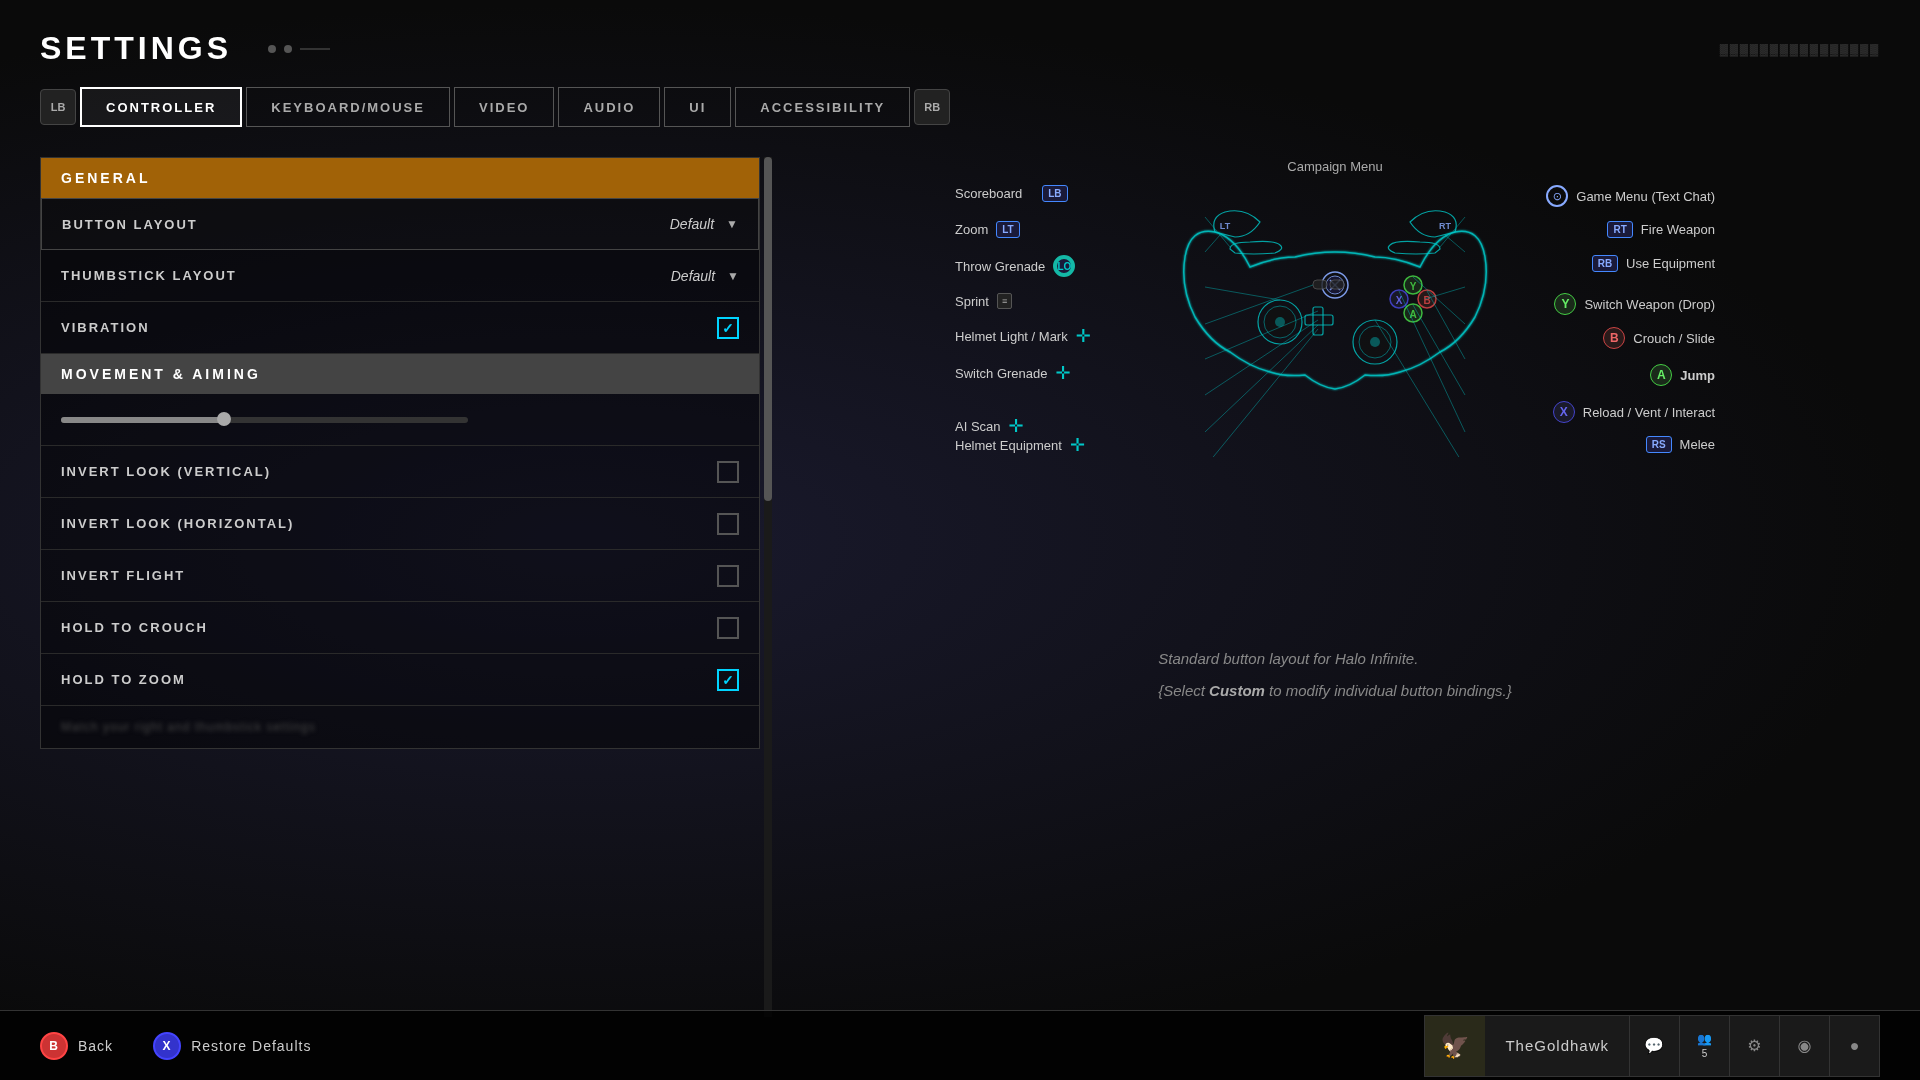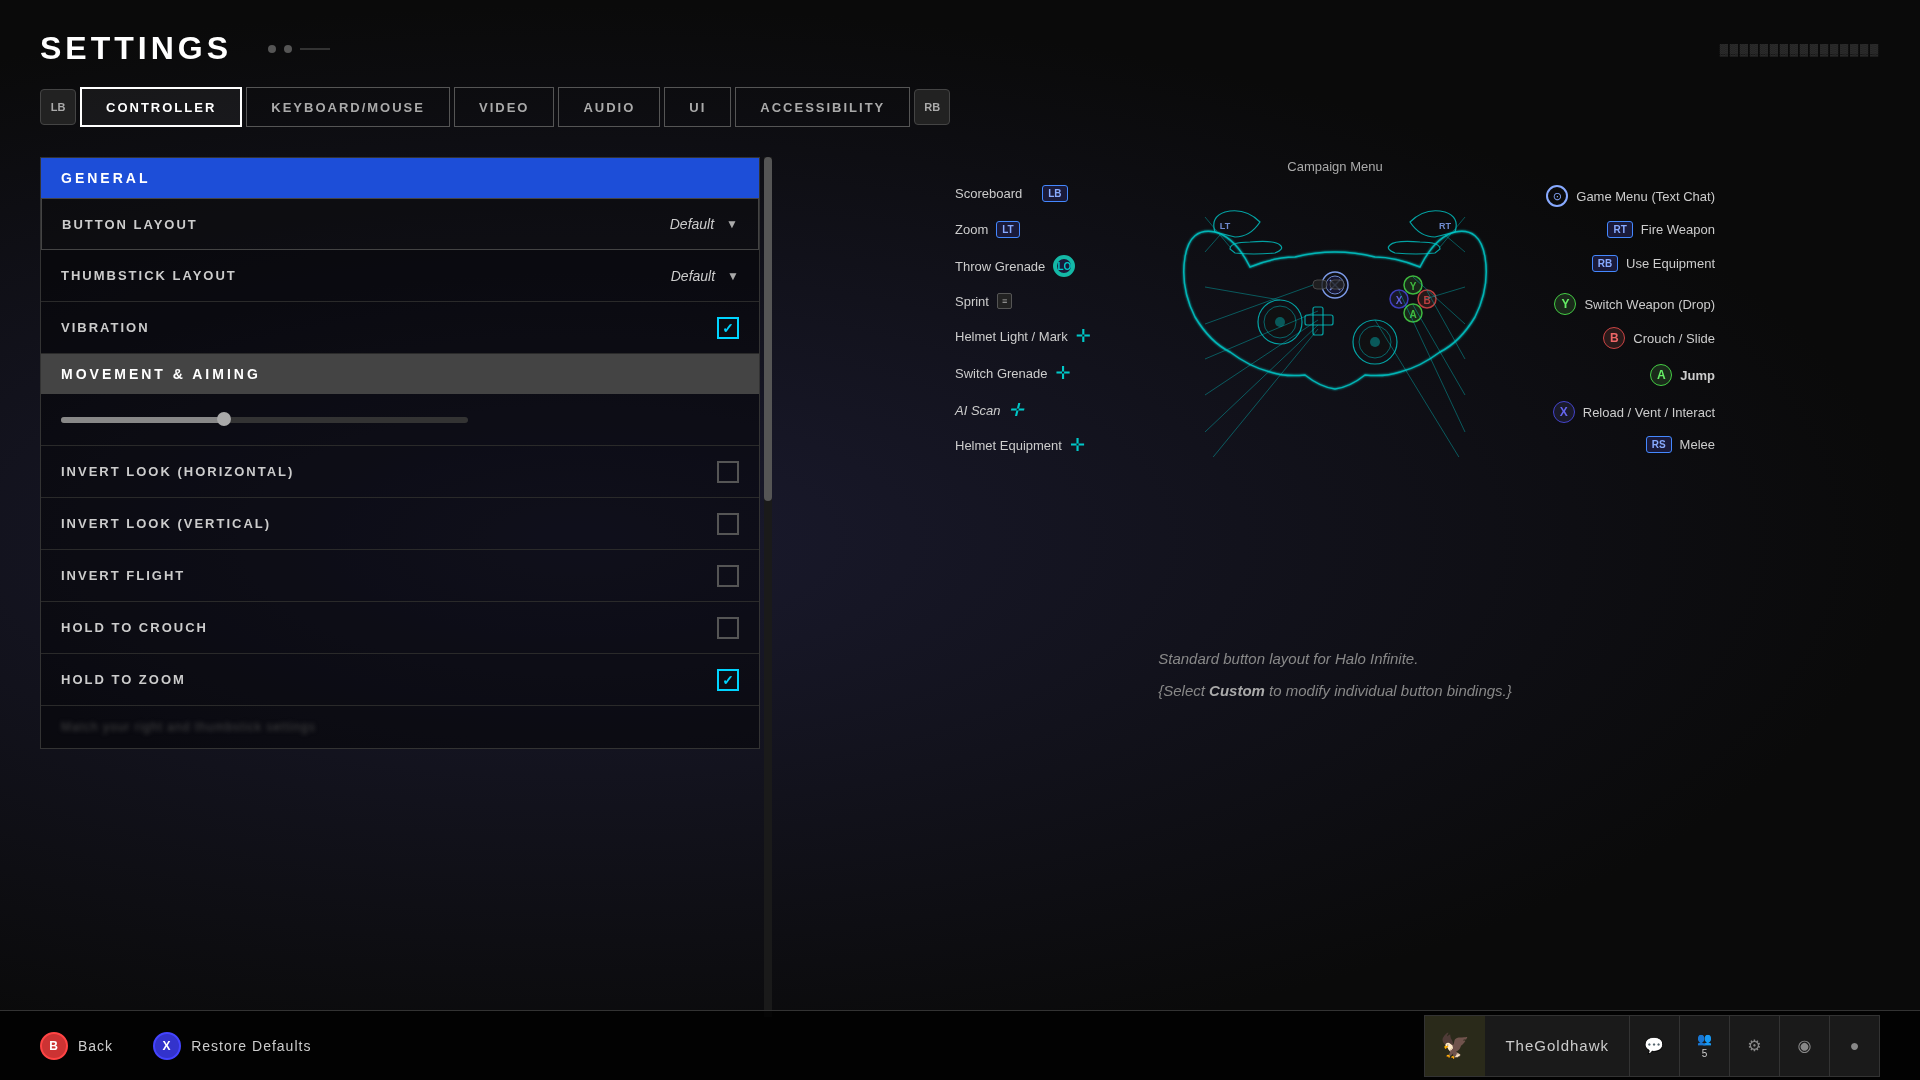--- a/index.html
+++ b/index.html
@@ -123,21 +123,21 @@
       flex-shrink: 0;
       position: relative;
     }
 
     .settings-list {
       border: 1px solid #333;
       background: rgba(0,0,0,0.4);
     }
 
     .section-header {
-      background: #1d4ed8;
+      background: #a16207;
       padding: 12px 20px;
       font-size: 14px;
       font-weight: 700;
       letter-spacing: 3px;
       text-transform: uppercase;
       color: #ffffff;
     }
 
     .section-header.movement {
       background: #444;
@@ -430,26 +430,26 @@
         </div>
 
         <div class="setting-row">
           <div style="width:60%; height:6px; background:#333; border-radius:3px; position:relative;">
             <div style="width:40%; height:100%; background:#888; border-radius:3px;"></div>
             <div style="position:absolute; top:-5px; left:40%; width:14px; height:14px; background:#aaa; border-radius:50%; transform:translateX(-50%);"></div>
           </div>
         </div>
 
         <div class="setting-row">
+          <span class="setting-label">INVERT LOOK (VERTICAL)</span>
+          <div class="checkbox unchecked"></div>
+        </div>
+
+        <div class="setting-row">
           <span class="setting-label">INVERT LOOK (HORIZONTAL)</span>
-          <div class="checkbox unchecked"></div>
-        </div>
-
-        <div class="setting-row">
-          <span class="setting-label">INVERT LOOK (VERTICAL)</span>
           <div class="checkbox unchecked"></div>
         </div>
 
         <div class="setting-row">
           <span class="setting-label">INVERT FLIGHT</span>
           <div class="checkbox unchecked"></div>
         </div>
 
         <div class="setting-row">
           <span class="setting-label">HOLD TO CROUCH</span>
@@ -498,21 +498,21 @@
         <div style="position:absolute; top:170px; left:10px; display:flex; align-items:center; gap:8px;">
           <span style="font-size:13px; color:#ccc;">Helmet Light / Mark</span>
           <span style="color:#00c8c8; font-size:18px; line-height:1;">✛</span>
         </div>
 
         <div style="position:absolute; top:207px; left:10px; display:flex; align-items:center; gap:8px;">
           <span style="font-size:13px; color:#ccc;">Switch Grenade</span>
           <span style="color:#00c8c8; font-size:18px; line-height:1;">✛</span>
         </div>
 
-        <div style="position:absolute; top:244px; left:10px; display:flex; align-items:center; gap:8px;font-style:italic;">
+        <div style="position:absolute; top:260px; left:10px; display:flex; align-items:center; gap:8px;">
           <span style="font-size:13px; color:#ccc;">AI Scan</span>
           <span style="color:#00c8c8; font-size:18px; line-height:1;">✛</span>
         </div>
 
         <div style="position:absolute; top:279px; left:10px; display:flex; align-items:center; gap:8px;">
           <span style="font-size:13px; color:#ccc;">Helmet Equipment</span>
           <span style="color:#00c8c8; font-size:18px; line-height:1;">✛</span>
         </div>
 
         <div style="position:absolute; top:28px; right:10px; display:flex; align-items:center; gap:8px; justify-content:flex-end;">

